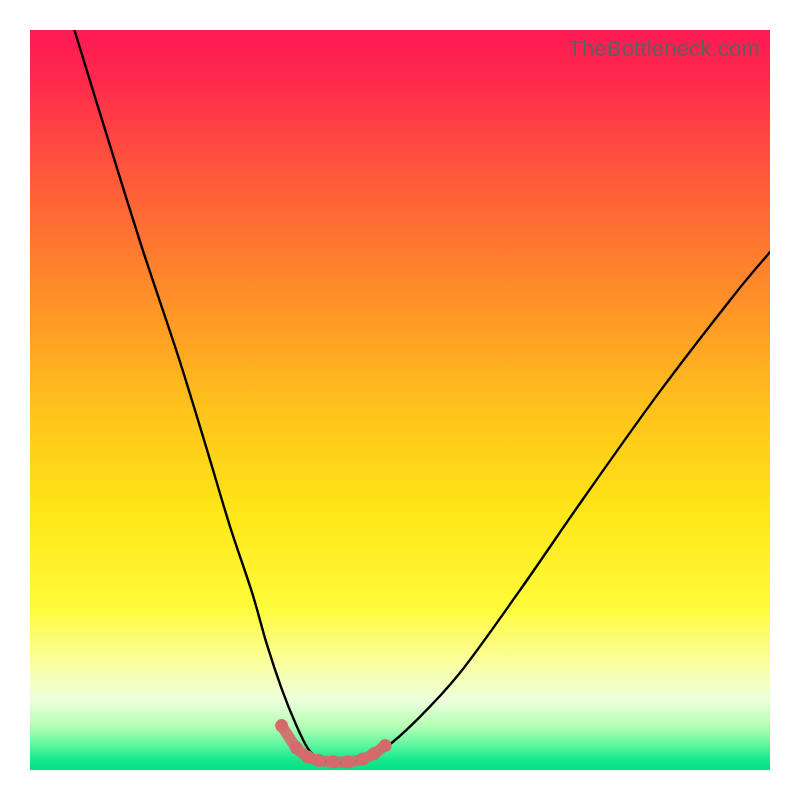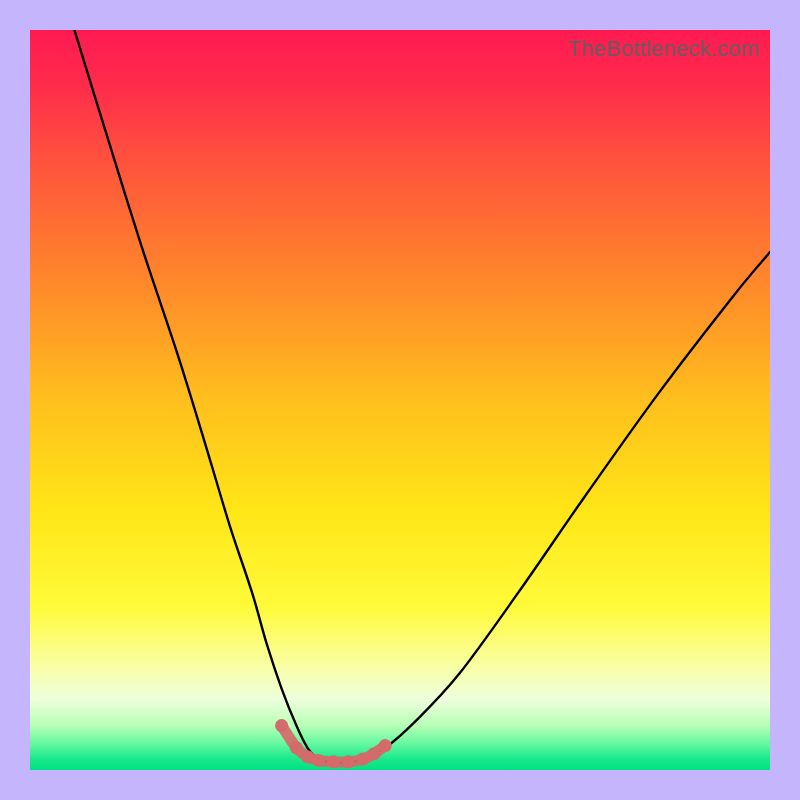--- a/index.html
+++ b/index.html
@@ -8,21 +8,21 @@
     width: 800px;
     height: 800px;
     overflow: hidden;
     background: #000;
     font-family: Arial, Helvetica, sans-serif;
   }
   .frame {
     position: relative;
     width: 800px;
     height: 800px;
-    background: #c4b5fd;
+    background: #ffffff;
   }
   .plot-area {
     position: absolute;
     left: 30px;
     top: 30px;
     width: 740px;
     height: 740px;
     overflow: hidden;
   }
   .gradient-bg {

